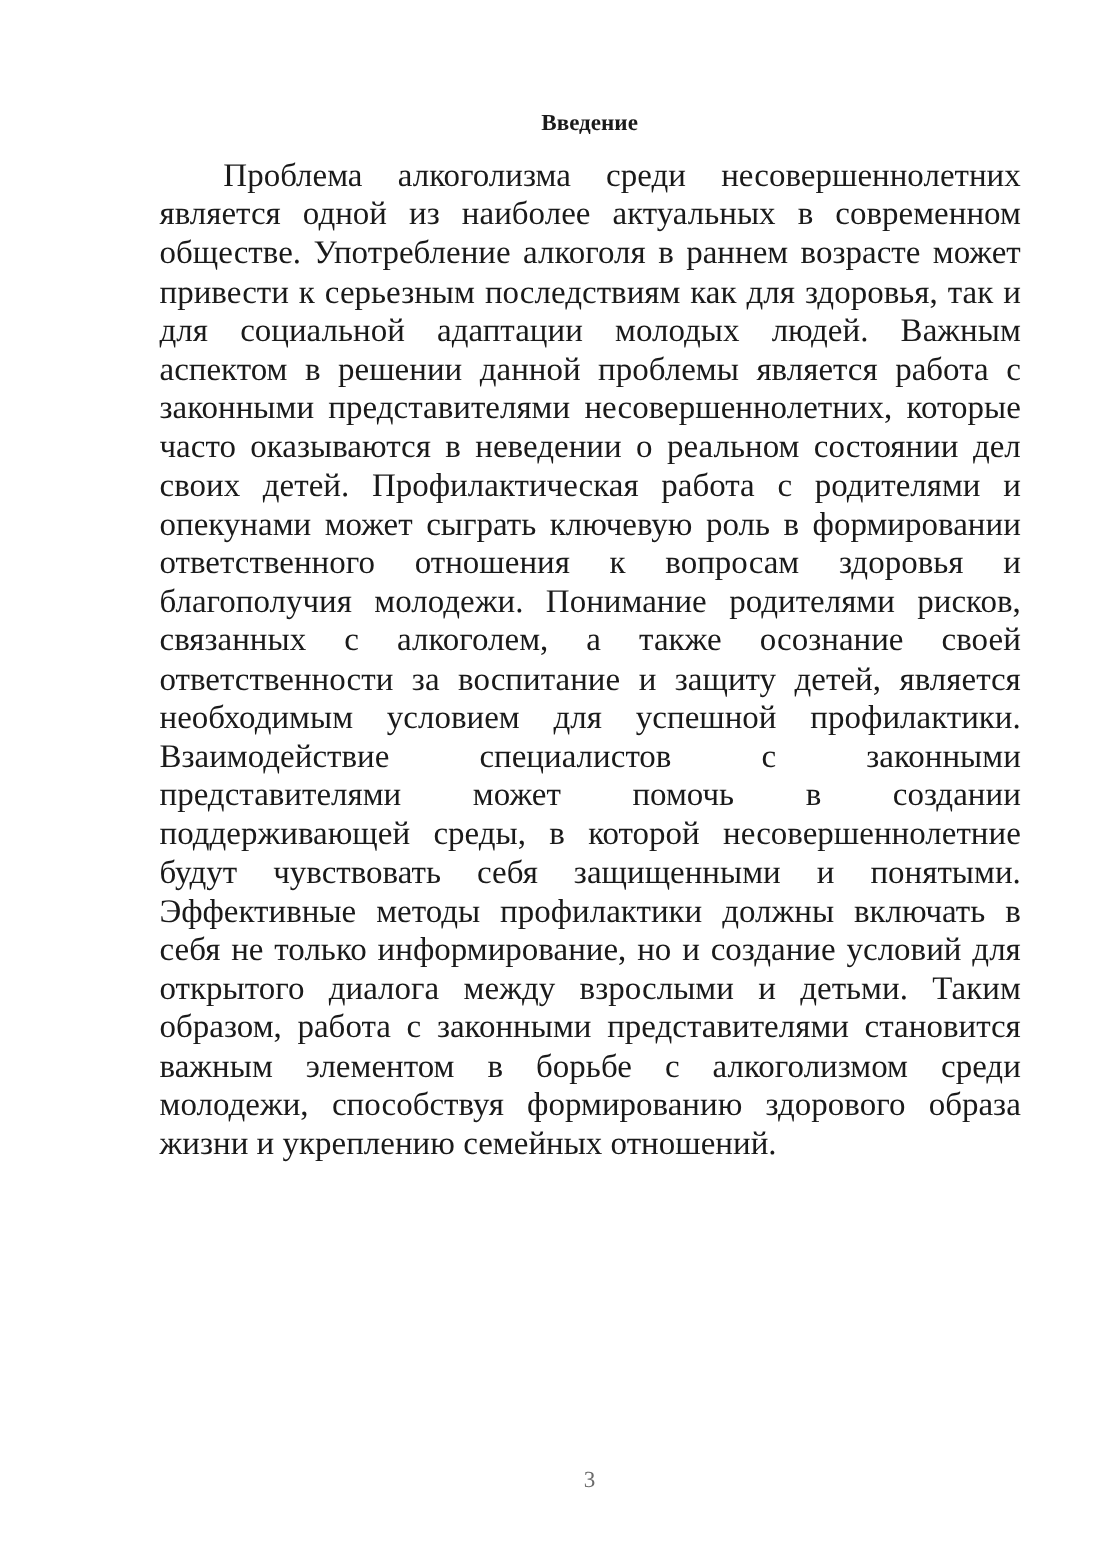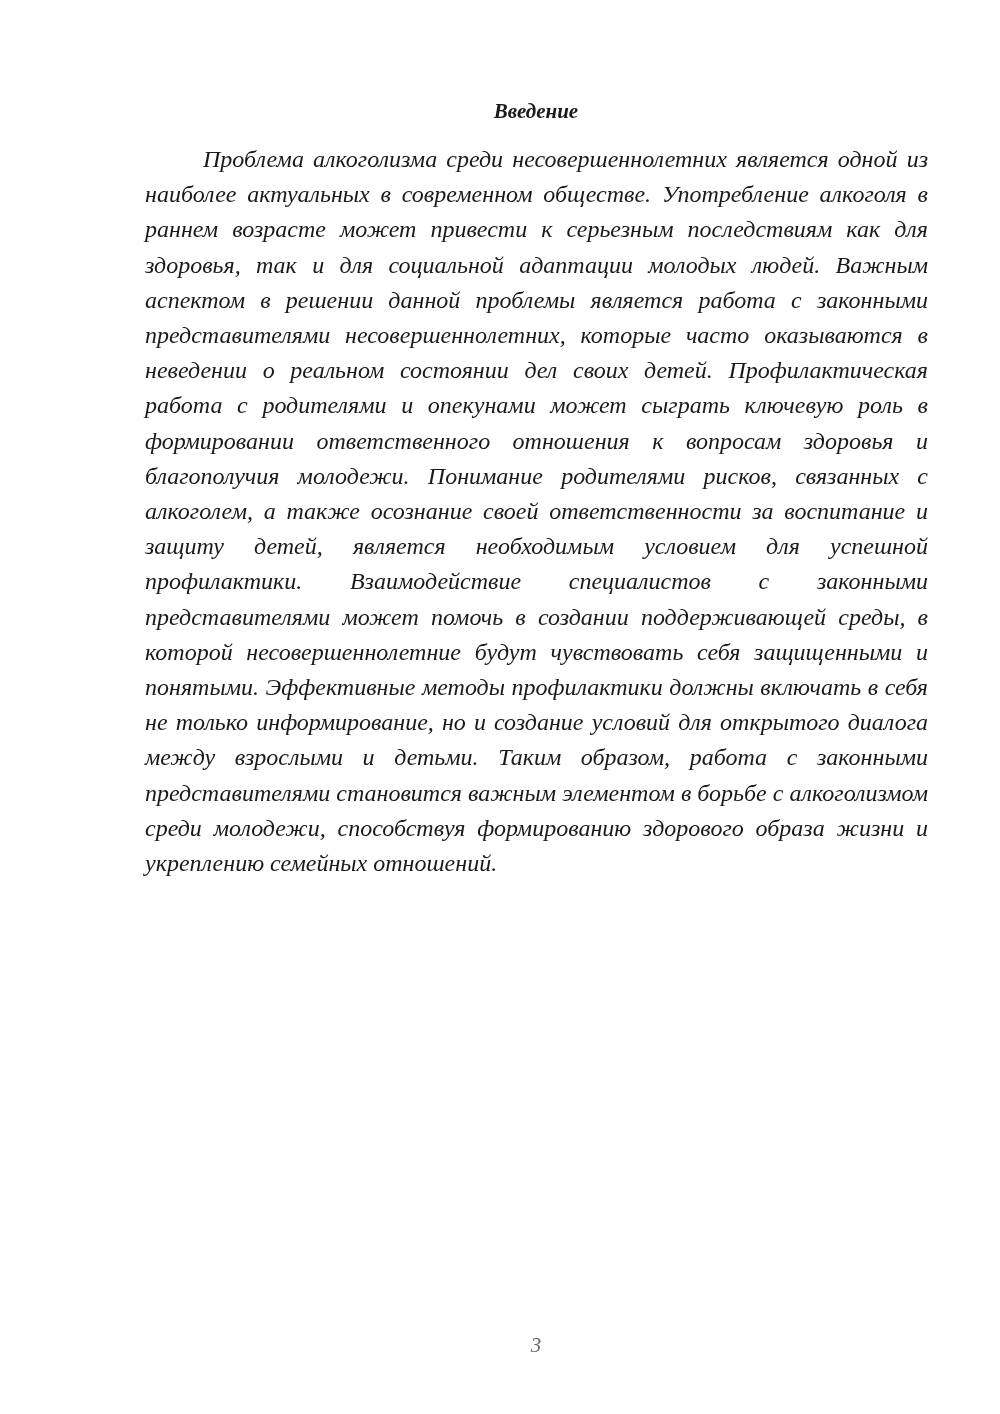--- a/index.html
+++ b/index.html
@@ -14,40 +14,39 @@
       overflow: hidden;
       font-family: "Liberation Serif", "DejaVu Serif", serif;
       color: #1a1a1a;
     }
     .page {
       position: absolute;
       left: 0; top: 0;
       width: 1000px;
       height: 1414px;
       background: #ffffff;
-      font-style: italic;
     }
     .heading {
       position: absolute;
       top: 96px;
       left: 0;
       width: 1072px;
       text-align: center;
       font-weight: bold;
       font-size: 21px;
       line-height: 30px;
       margin: 0;
     }
     .body-text {
       position: absolute;
       left: 145px;
       top: 142px;
       width: 783px;
       margin: 0;
-      font-size: 24px;
+      font-size: 30px;
       line-height: 35.2px;
       text-align: justify;
       text-indent: 58px;
       letter-spacing: 0;
       word-spacing: 0;
     }
     .page-number {
       position: absolute;
       top: 1333px;
       left: 0;

